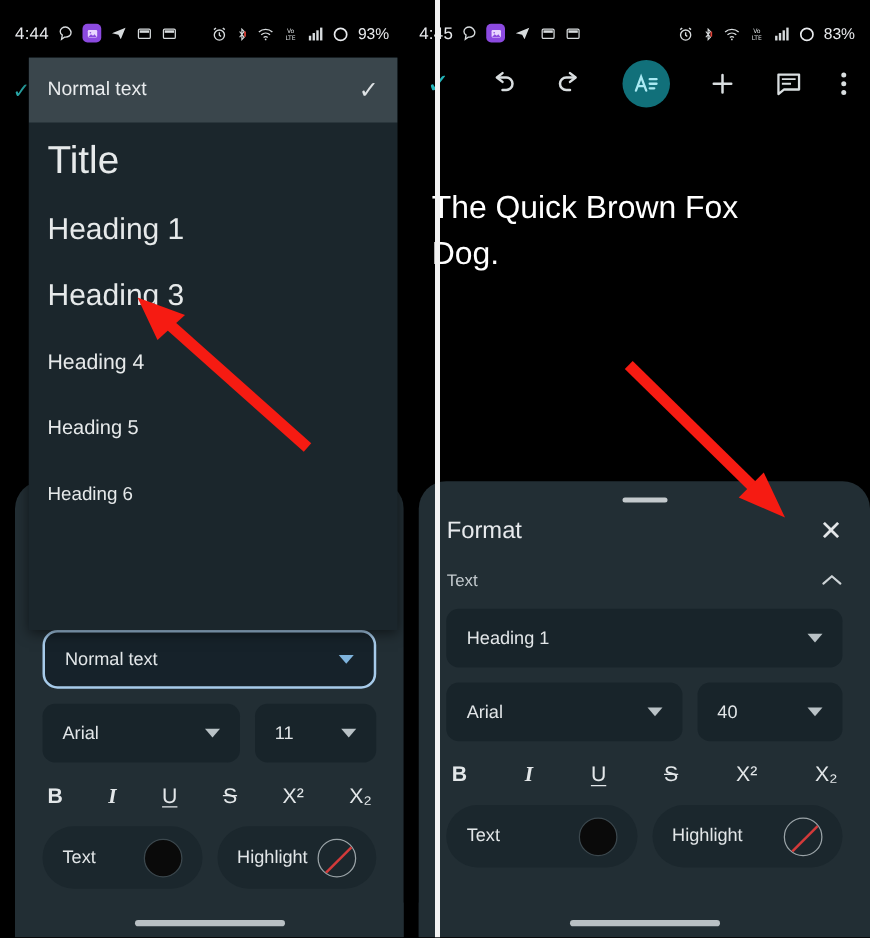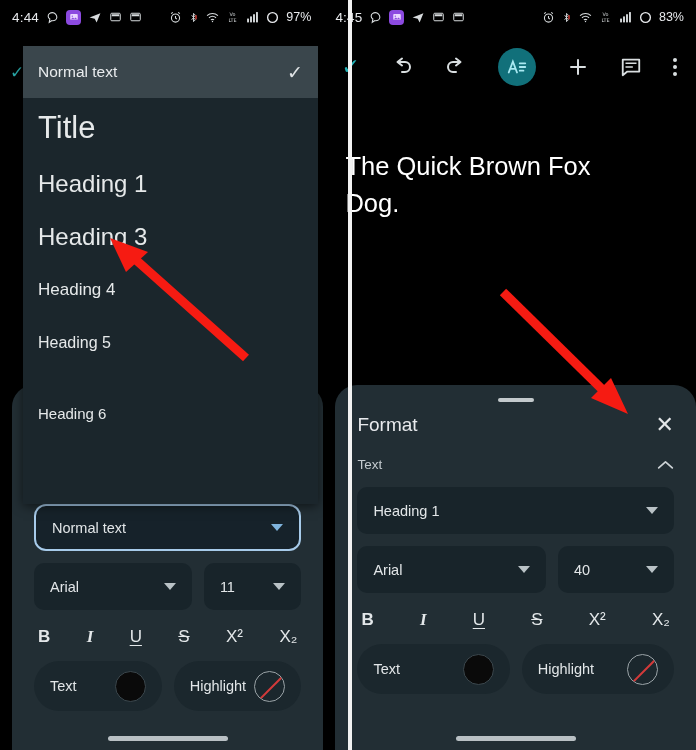--- a/index.html
+++ b/index.html
@@ -20,21 +20,21 @@
   .divider {
     position: absolute; left: 348px; top: 0;
     width: 4px; height: 750px;
     background: #f2f2f2;
     z-index: 60;
   }
 
   
   .statusbar {
     position: absolute; top: 0; left: 0; right: 0; height: 34px;
-    display: flex; align-items: center;
+    display: flex; align-items: flex-end;
     padding: 0 12px;
     color: #e8eaed;
     font-size: 13px;
     z-index: 5;
   }
   .sb-left { display: flex; align-items: center; gap: 7px; }
   .sb-time { font-size: 13.5px; letter-spacing: .2px; color: #e8eaed; }
   .sb-right { margin-left: auto; display: flex; align-items: center; gap: 6px; }
   .sb-ico { display: inline-flex; align-items: center; justify-content: center; }
   .sb-batt { font-size: 12.5px; color: #e8eaed; margin-left: 1px; }
@@ -68,21 +68,21 @@
     margin-left: auto; color: #dfe3e5;
     font-size: 19px; line-height: 1;
   }
   .dd-title   { height: 60px; font-size: 31px; }
   .dd-sub     { height: 53px; font-size: 17px; }
   .dd-h1      { height: 52px; font-size: 24px; }
   .dd-h2      { height: 53px; font-size: 21.5px; }
   .dd-h3      { height: 53px; font-size: 24px; }
   .dd-h4      { height: 53px; font-size: 17px; }
   .dd-h5      { height: 53px; font-size: 16px; }
-  .dd-h6      { height: 53px; font-size: 15px; align-items: flex-end; }
+  .dd-h6      { height: 53px; font-size: 15px; }
 
   .teal-tick {
     position: absolute; left: 10px; top: 62px;
     color: #29a8a8; font-size: 17px; z-index: 19;
   }
   .kebab {
     position: absolute; right: 8px; top: 58px;
     z-index: 19; display: flex; flex-direction: column; gap: 3px;
     align-items: center;
   }
@@ -298,21 +298,21 @@
               <rect x="7.5" y="10" width="3.5" height="11" fill="#d7dbdd"></rect>
               <rect x="13" y="6" width="3.5" height="15" fill="#d7dbdd"></rect>
               <rect x="18.5" y="2" width="3.5" height="19" fill="#d7dbdd"></rect>
             </svg>
         </span>
         <span class="sb-ico">
           <svg width="13" height="13" viewBox="0 0 24 24">
               <circle cx="12" cy="12" r="9" fill="none" stroke="#e8eaed" stroke-width="2.5"></circle>
             </svg>
         </span>
-        <span class="sb-batt">97%</span>
+        <span class="sb-batt">93%</span>
       </div>
     </div>
 
     <span class="teal-tick">✓</span>
     <div class="kebab">
         <i></i>
         <i></i>
         <i></i>
       </div>
 

